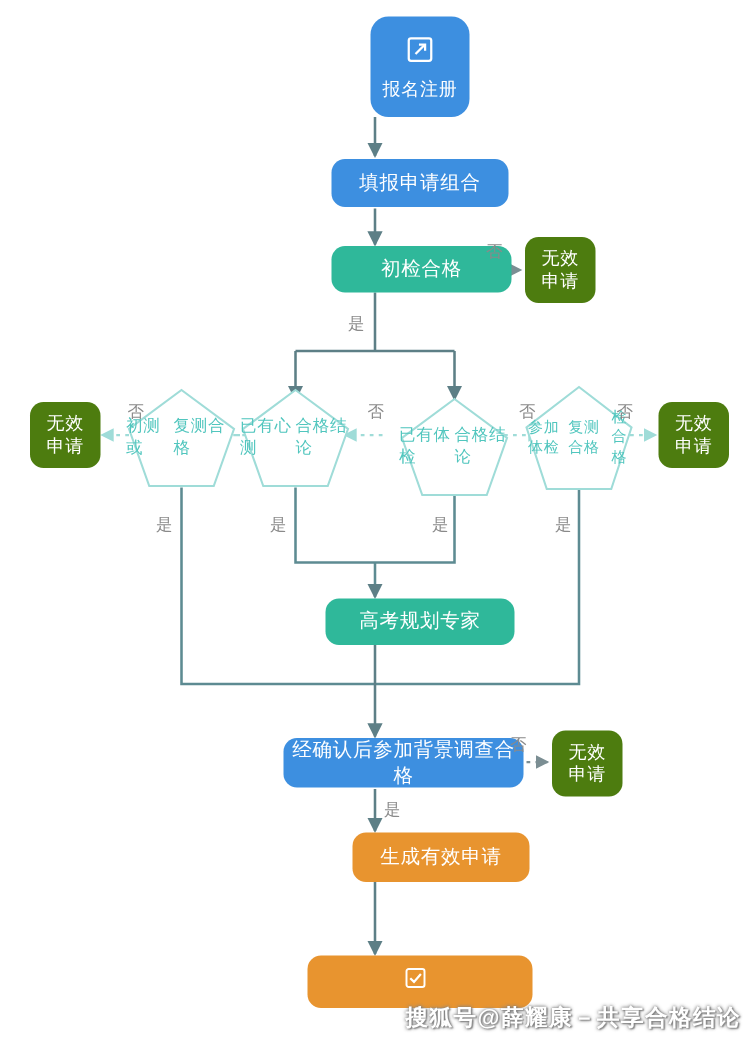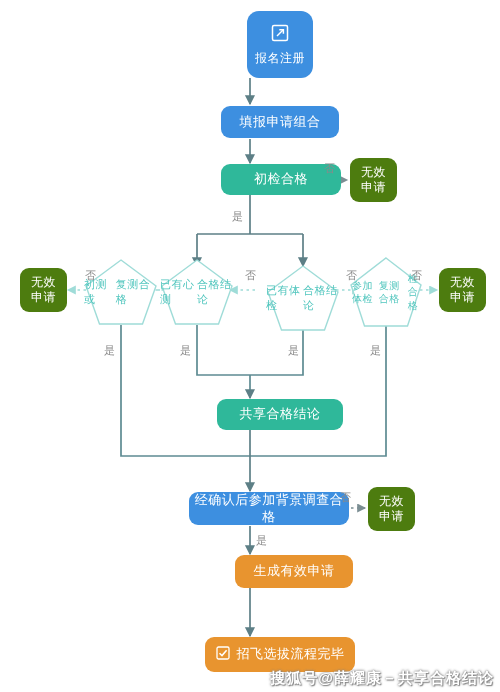--- a/index.html
+++ b/index.html
@@ -188,21 +188,21 @@
     <polygon points="37,2 72,29 58.5,70 15.5,70 2,29" fill="#ffffff" stroke="#9fdcd8" stroke-width="1.4"></polygon>
   </svg>
   <div class="ptext" style="font-size:10px;text-align:center;">
     <span>参加体检</span>
     <span>复测合格</span>
     <span>检合格</span>
   </div>
 </div>
 
 <div class="node rrect teal" style="left:187px;top:399px;width:126px;height:31px;">
-  <span class="label" style="font-size:13px;">共享合格结论</span>
+  <span class="label" style="font-size:13px;">高考规划专家</span>
 </div>
 
 <div class="node rrect blue" style="left:159px;top:492px;width:160px;height:33px;">
   <span class="label" style="font-size:13px;">经确认后参加背景调查合格</span>
 </div>
 
 <div class="node gray" style="left:368px;top:487px;width:47px;height:44px;flex-direction:column;">
   <span class="label" style="font-size:12px;">无效</span>
   <span class="label" style="font-size:12px;">申请</span>
 </div>
@@ -211,21 +211,20 @@
   <span class="label" style="font-size:13px;">生成有效申请</span>
 </div>
 
 <div class="node rrect orange" style="left:175px;top:637px;width:150px;height:35px;">
   <span class="chk">
     <svg width="14" height="14" viewBox="0 0 14 14" xmlns="http://www.w3.org/2000/svg">
       <rect x="1" y="1" width="12" height="12" rx="1.5" fill="none" stroke="#ffffff" stroke-width="1.3"></rect>
       <path d="M3.5 7.2 L6 9.6 L10.6 4.3" fill="none" stroke="#ffffff" stroke-width="1.5"></path>
     </svg>
   </span>
-  <span class="label" style="font-size:13px;">招飞选拔流程完毕</span>
 </div>
 
 <span class="yesno" style="left:324px;top:163px;">否</span>
 <span class="yesno" style="left:232px;top:211px;">是</span>
 
 <span class="yesno" style="left:85px;top:270px;">否</span>
 <span class="yesno" style="left:245px;top:270px;">否</span>
 <span class="yesno" style="left:346px;top:270px;">否</span>
 <span class="yesno" style="left:411px;top:270px;">否</span>
 

